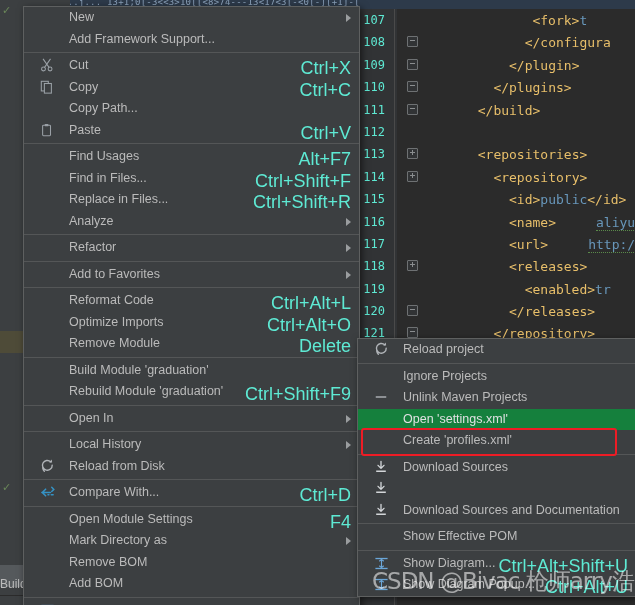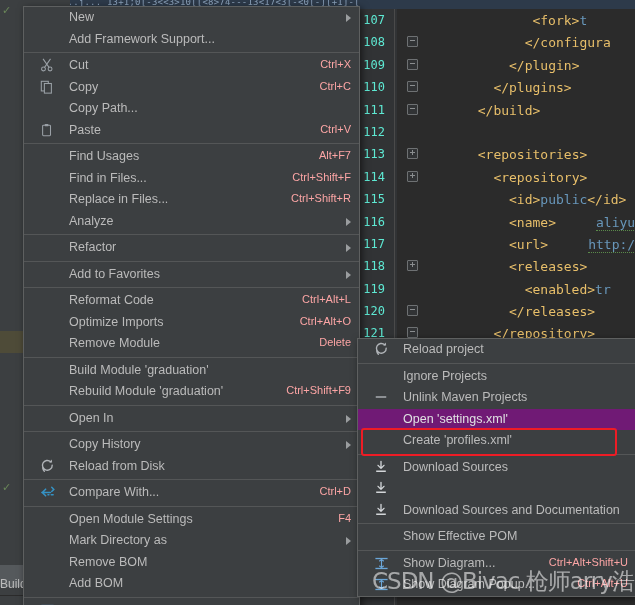--- a/index.html
+++ b/index.html
@@ -36,23 +36,23 @@
   .bars span{display:inline-block;width:3px;background:#6a9f5b;margin-right:1px;vertical-align:bottom;}
   .buildlbl{position:absolute;left:0px;top:577px;font-size:12px;color:#bbbbbb;}
   .sbbottom{position:absolute;left:0;top:595px;width:70px;height:10px;background:#3c3f41;border-top:1px solid #2b2b2b;}
 
   
   .menu{position:absolute;background:#3c3f41;border:1px solid #5e6060;box-shadow:2px 2px 7px rgba(0,0,0,.55);}
   .main-menu{left:23px;top:6px;width:335px;}
   .sub-menu{left:357px;top:338px;width:278px;}
   .mi{position:relative;height:21.5px;cursor:default;}
   .mi .lbl{position:absolute;left:45px;top:3px;font-size:12.5px;color:#bbbbbb;white-space:nowrap;}
-  .mi .acc{position:absolute;top:3px;right:8px;font-size:11px;color:#fca5a5;white-space:nowrap;text-align:center;}
+  .mi .acc{position:absolute;top:3px;right:8px;font-size:18px;color:#5eead4;white-space:nowrap;text-align:center;}
   .mi .sub{position:absolute;right:8px;top:7px;width:0;height:0;border-left:5px solid #9a9d9f;border-top:4px solid transparent;border-bottom:4px solid transparent;}
-  .mi.hl{background:#701a75;}
+  .mi.hl{background:#15803d;}
   .mi.hl .lbl{color:#dfe1e2;}
   .sep{height:1px;background:#545657;margin:2px 0;}
   .ico{position:absolute;left:16px;top:3px;width:16px;height:15px;}
 
   
   .redbox{position:absolute;left:361px;top:428px;width:252px;height:24px;border:2px solid #ee1c25;border-radius:3px;pointer-events:none;}
 
   
   .wm{position:absolute;left:372px;top:566px;font-size:23px;color:rgba(255,255,255,.55);font-family:"DejaVu Sans",sans-serif;white-space:nowrap;pointer-events:none;letter-spacing:-1px;}
 
@@ -214,21 +214,21 @@
         <span class="lbl">Rebuild Module 'graduation'</span>
         <span class="acc">Ctrl+Shift+F9</span>
       </div>
       <div class="sep"></div>
       <div class="mi">
         <span class="lbl">Open In</span>
         <span class="sub"></span>
       </div>
       <div class="sep"></div>
       <div class="mi">
-        <span class="lbl">Copy History</span>
+        <span class="lbl">Local History</span>
         <span class="sub"></span>
       </div>
       <div class="mi">
         <span class="ico">
           <svg width="15" height="15" viewBox="0 0 16 16">
             <path d="M13 6.5A5.2 5.2 0 1 1 11.4 3" fill="none" stroke="#b0b4b8" stroke-width="1.5" stroke-linecap="round"></path>
             <path d="M12.6 0.6l0.3 3.2-3.2-0.1z" fill="#b0b4b8"></path>
             <path d="M3 9.5A5.2 5.2 0 0 0 4.6 13" fill="none" stroke="#b0b4b8" stroke-width="1.5" stroke-linecap="round"></path>
           </svg>
         </span>

